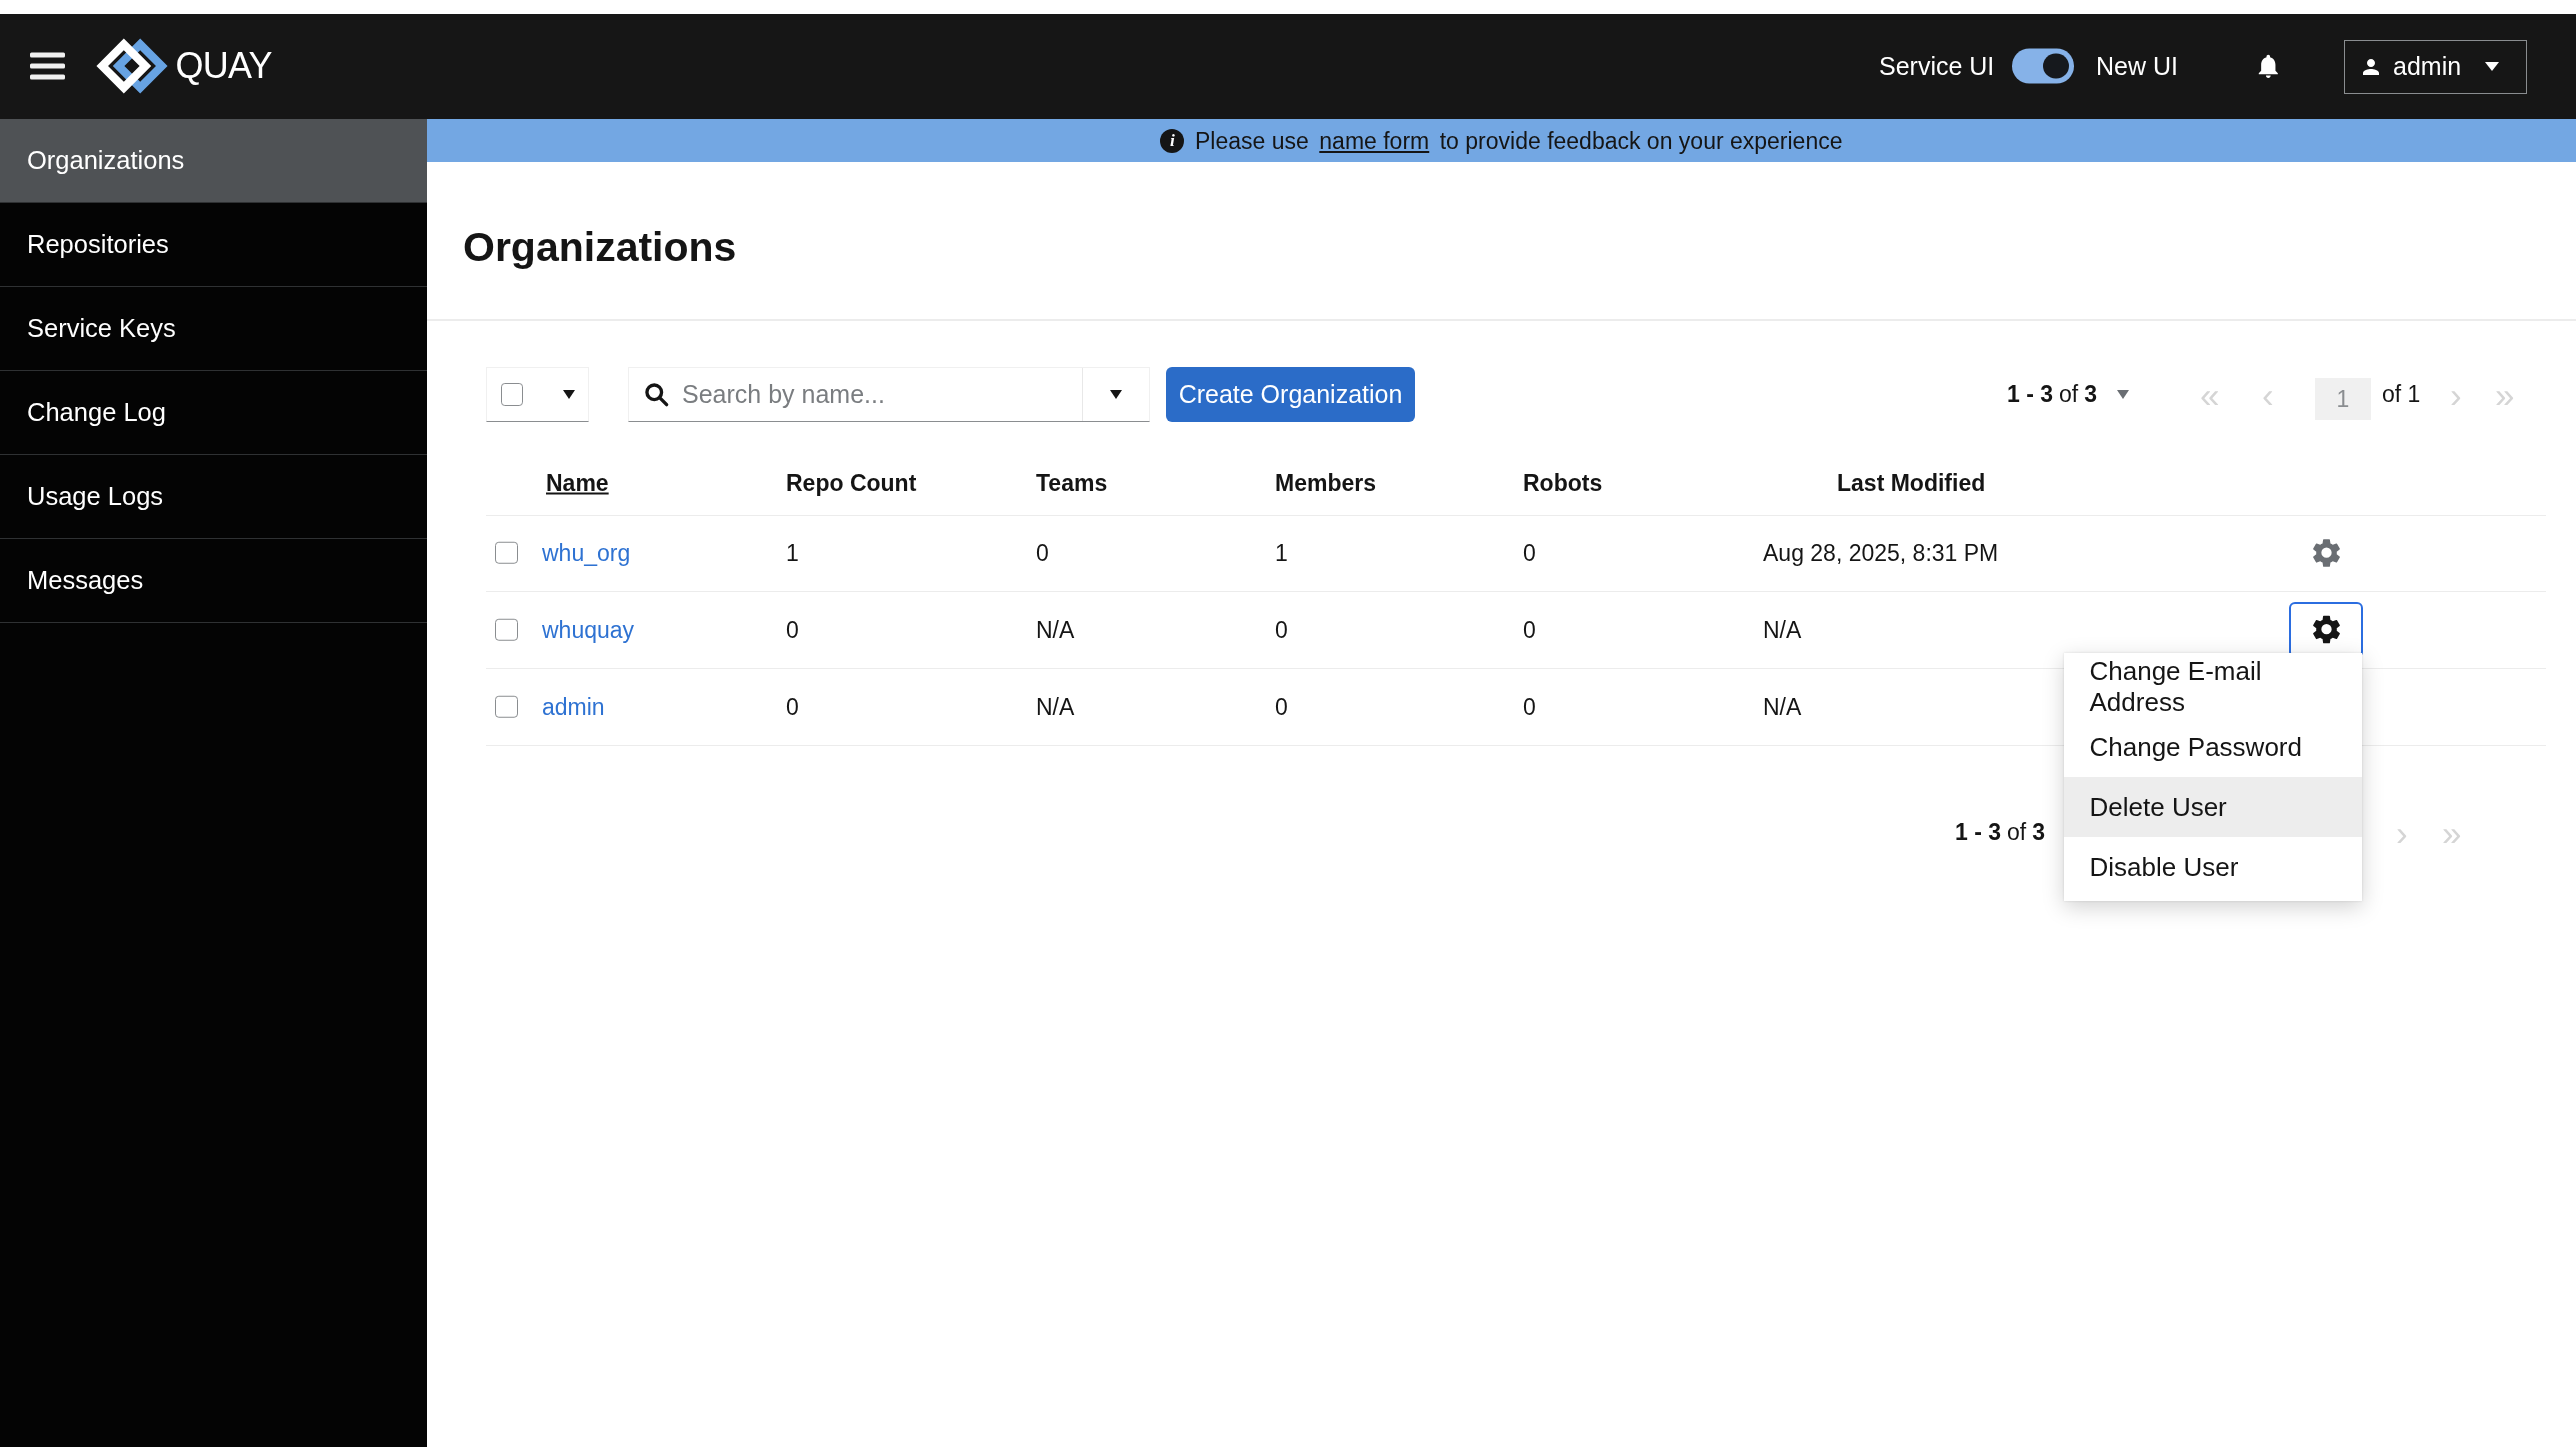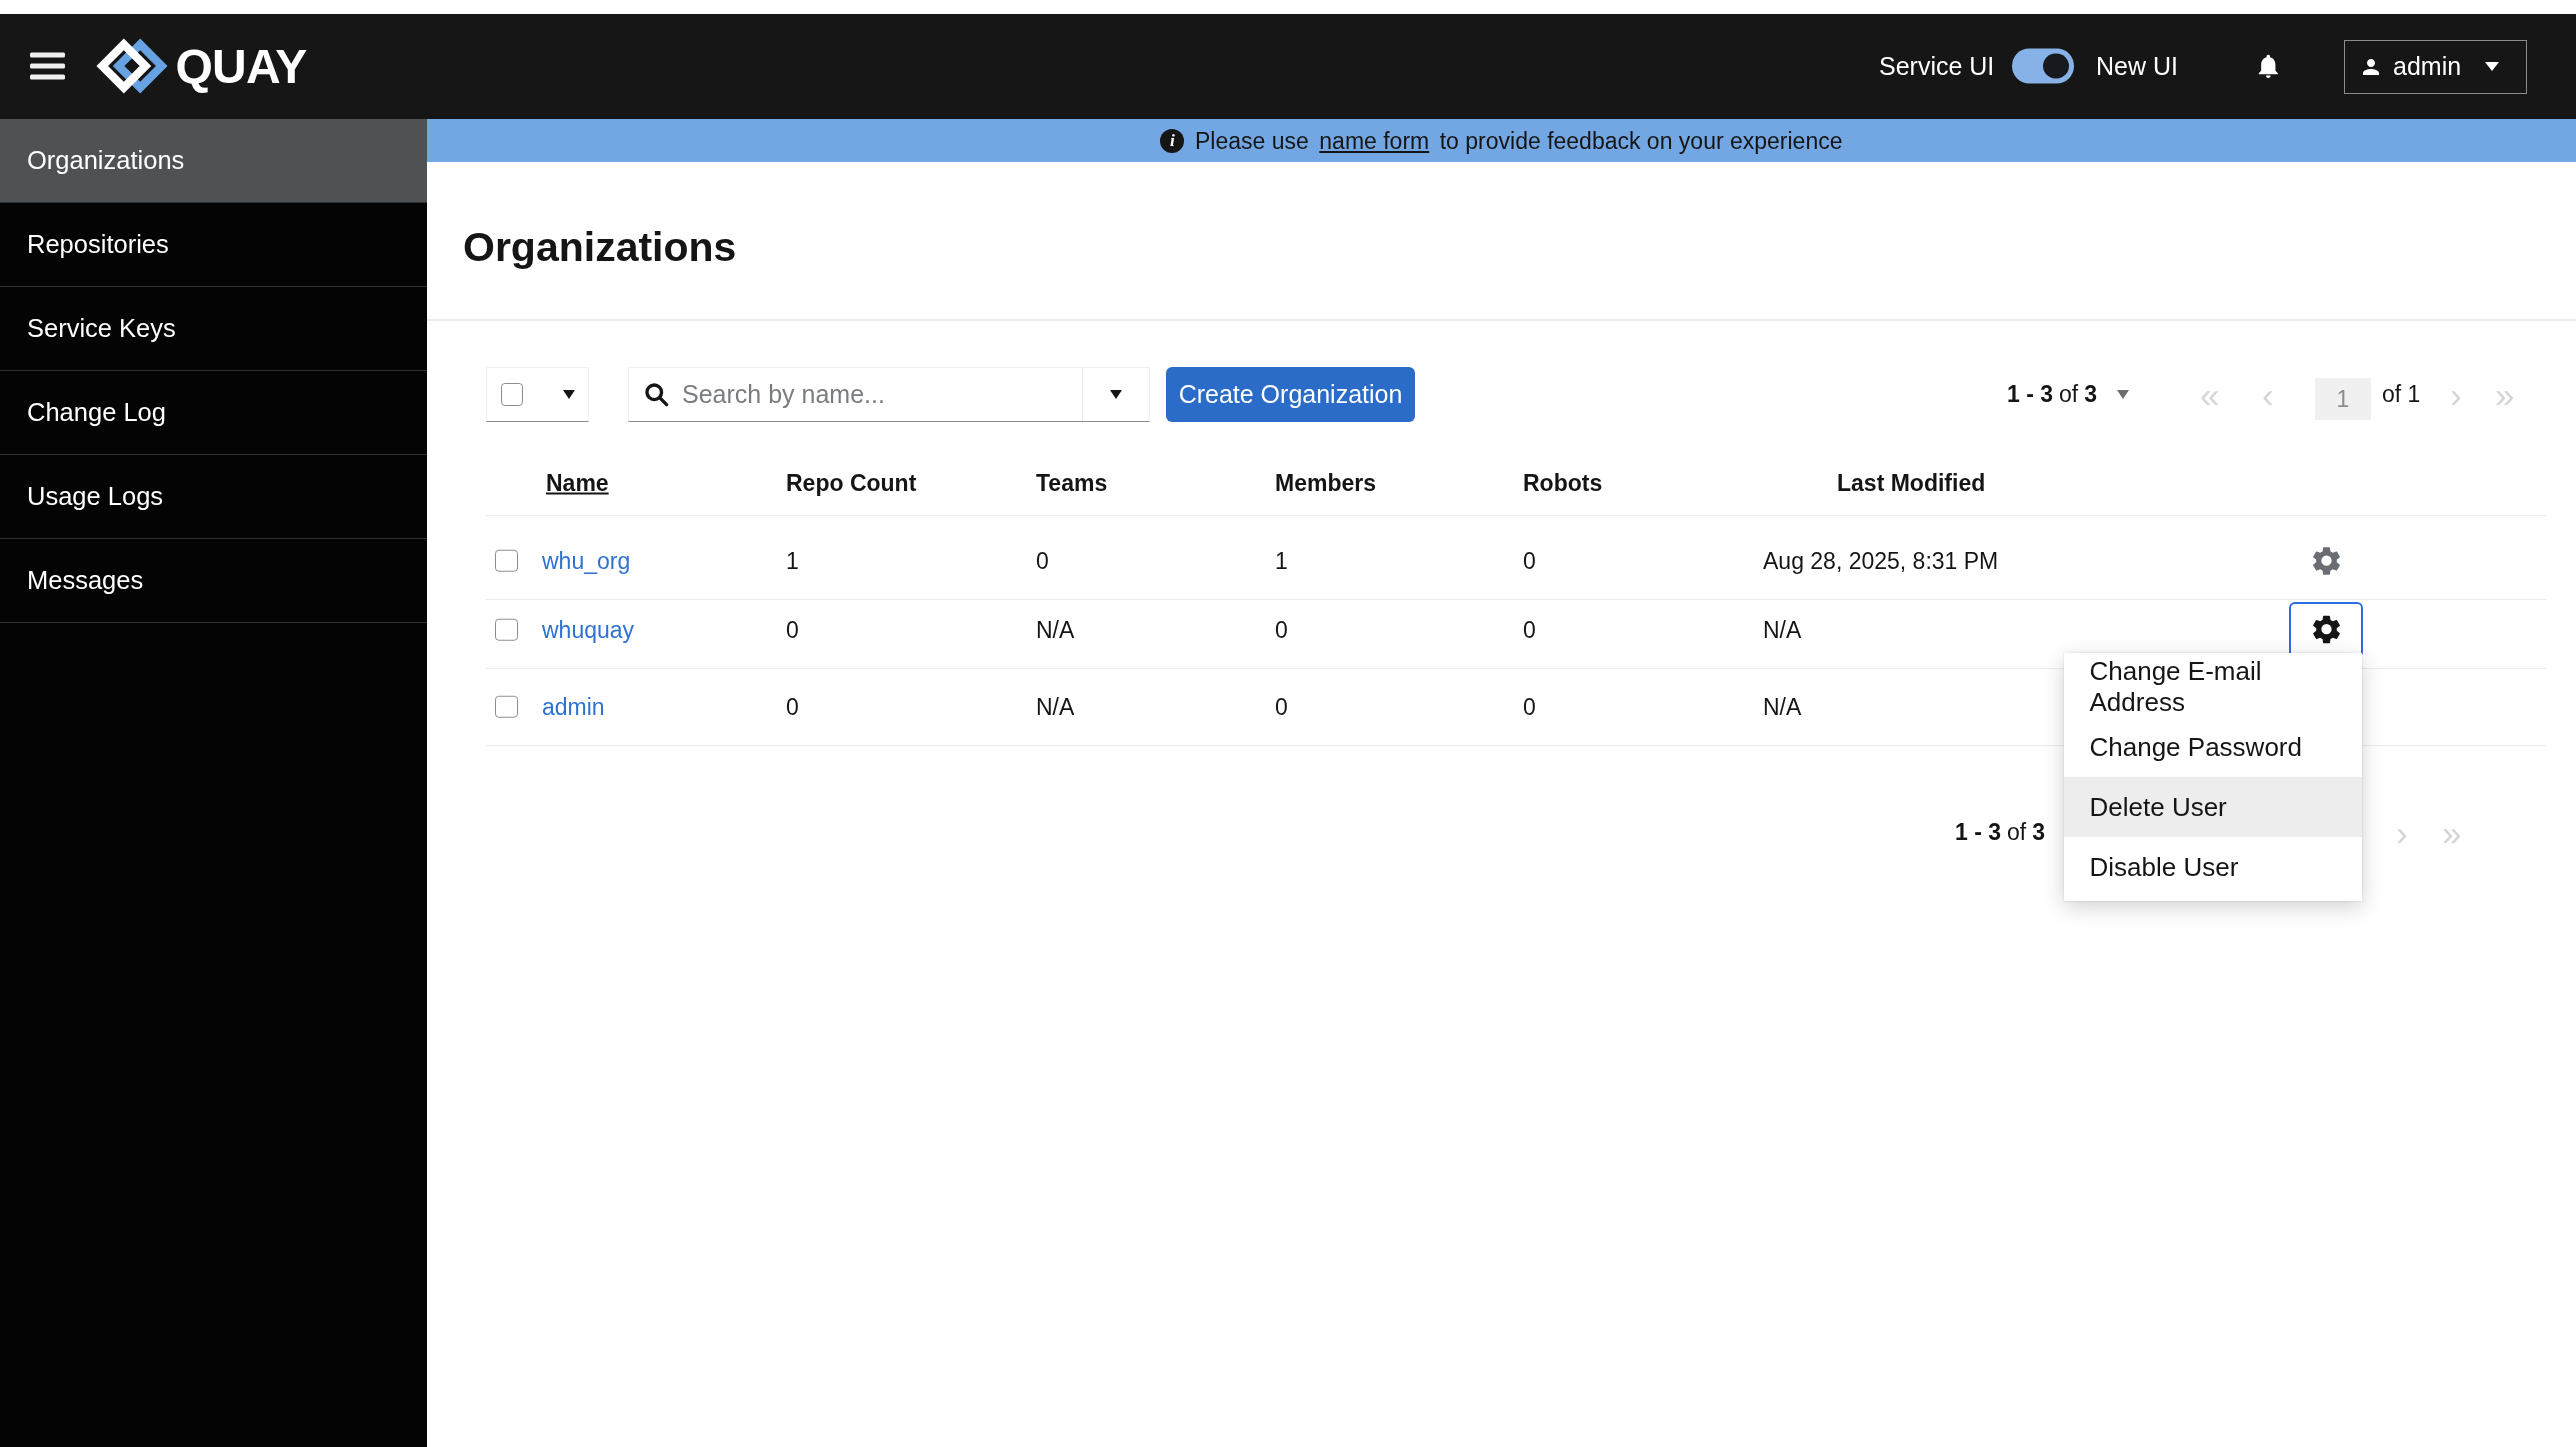--- a/index.html
+++ b/index.html
@@ -5,21 +5,21 @@
   html,body{margin:0;padding:0;background:#fff;}
   #app{position:relative;width:2576px;height:1447px;background:#fff;overflow:hidden;
        font-family:"Liberation Sans",sans-serif;color:#151515;}
   
   .topstrip{position:absolute;left:0;top:0;right:0;height:13.5px;background:#fff;}
   .header{position:absolute;left:0;top:13.5px;right:0;height:105px;background:#161616;}
   .hamburger{position:absolute;left:30px;top:50%;transform:translateY(-50%);width:35px;height:27px;
              display:flex;flex-direction:column;justify-content:space-between;cursor:pointer;}
   .hamburger span{display:block;height:5.3px;background:#f0f0f0;border-radius:1.5px;}
   .logo{position:absolute;left:96px;top:50%;transform:translateY(-50%);display:flex;align-items:center;gap:7.5px;}
-  .logo-text{font-size:48px;font-weight:700;color:#fff;letter-spacing:-0.8px;}
+  .logo-text{font-size:36px;font-weight:400;color:#fff;letter-spacing:-0.8px;}
   .hdr-label{position:absolute;top:50%;transform:translateY(-50%);font-size:25px;color:#fff;white-space:nowrap;}
   .lbl-current{left:1879px;}
   .lbl-new{left:2096px;}
   .toggle{position:absolute;left:2012px;top:50%;transform:translateY(-50%);width:62px;height:35px;
           border-radius:17.3px;background:#86b2e8;cursor:pointer;}
   .toggle .knob{position:absolute;right:5.3px;top:4.5px;width:25.5px;height:25.5px;border-radius:50%;background:#16191d;}
   .bell{position:absolute;left:2254px;top:50%;transform:translateY(-50%);cursor:pointer;line-height:0;}
   .admin-box{position:absolute;left:2344px;top:26px;width:183px;height:54px;border:1.5px solid #8a8d90;
              box-sizing:border-box;display:flex;align-items:center;padding:0 13.5px;gap:10.5px;cursor:pointer;}
   .admin-name{font-size:25px;color:#fff;}
@@ -201,21 +201,21 @@
 
     <div class="thead">
       <span style="left:60px;text-decoration:underline;">Name</span>
       <span style="left:300px;">Repo Count</span>
       <span style="left:550px;">Teams</span>
       <span style="left:789px;">Members</span>
       <span style="left:1037px;">Robots</span>
       <span style="left:1351px;">Last Modified</span>
     </div>
 
-    <div class="trow" style="top:360px;">
+    <div class="trow" style="top:352px;">
       <span class="c-cb checkbox"></span>
       <a class="c-name">whu_org</a>
       <span class="c2">1</span>
       <span class="c3">0</span>
       <span class="c4">1</span>
       <span class="c5">0</span>
       <span class="c6">Aug 28, 2025, 8:31 PM</span>
       <span class="gear-wrap">
         <svg width="33" height="33" viewBox="0 0 24 24" fill="#6a6e73">
           <path d="M19.43 12.98c.04-.32.07-.64.07-.98s-.03-.66-.07-.98l2.11-1.65a.5.5 0 0 0 .12-.64l-2-3.46a.5.5 0 0 0-.61-.22l-2.49 1a7.03 7.03 0 0 0-1.69-.98l-.38-2.65A.49.49 0 0 0 14 2h-4a.49.49 0 0 0-.49.42l-.38 2.65c-.61.25-1.17.59-1.69.98l-2.49-1a.5.5 0 0 0-.61.22l-2 3.46a.5.5 0 0 0 .12.64l2.11 1.65c-.04.32-.07.65-.07.98s.03.66.07.98l-2.11 1.65a.5.5 0 0 0-.12.64l2 3.46c.14.24.42.34.61.22l2.49-1c.52.4 1.08.73 1.69.98l.38 2.65c.03.24.24.42.49.42h4c.25 0 .46-.18.49-.42l.38-2.65c.61-.25 1.17-.59 1.69-.98l2.49 1c.23.09.47 0 .61-.22l2-3.46a.5.5 0 0 0-.12-.64l-2.11-1.65zM12 15.5A3.5 3.5 0 1 1 12 8a3.5 3.5 0 0 1 0 7.5z"></path>

